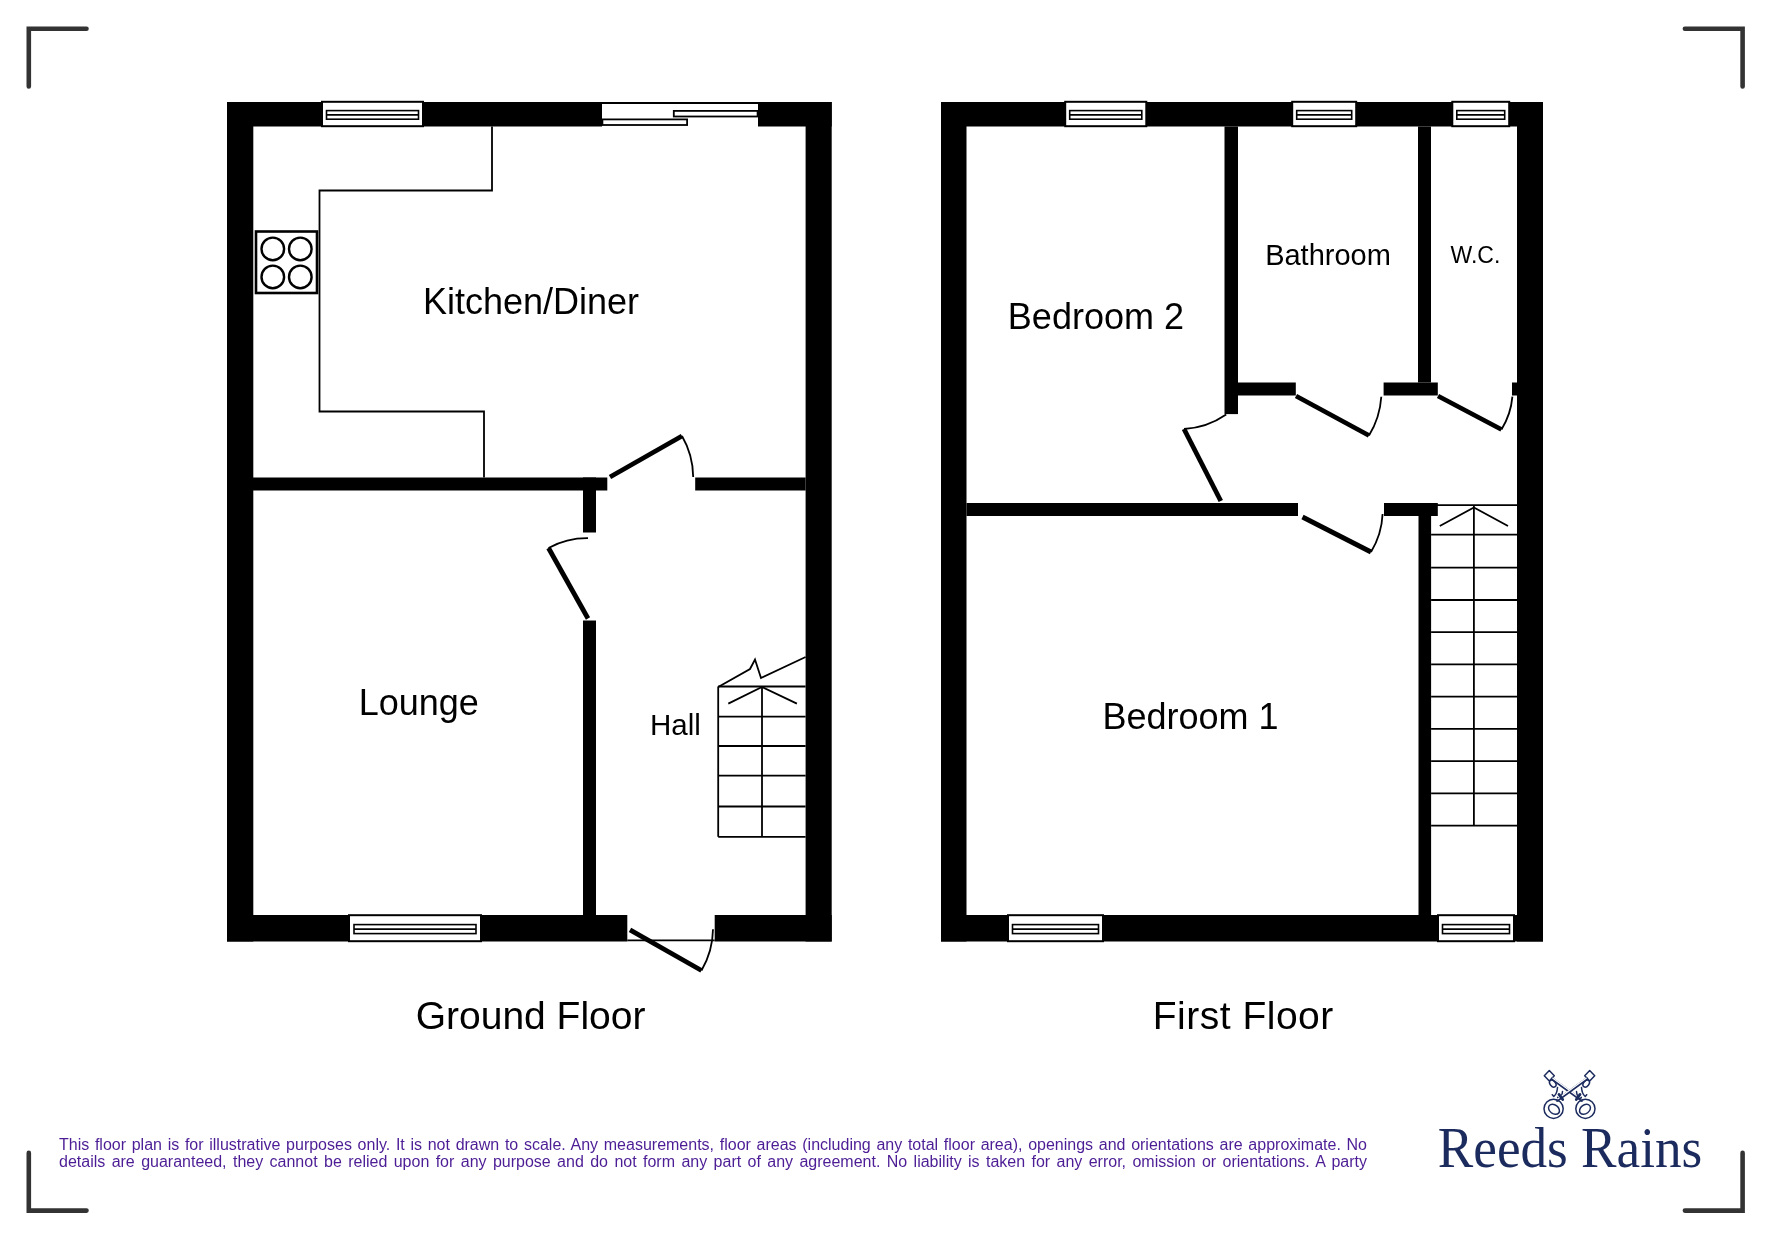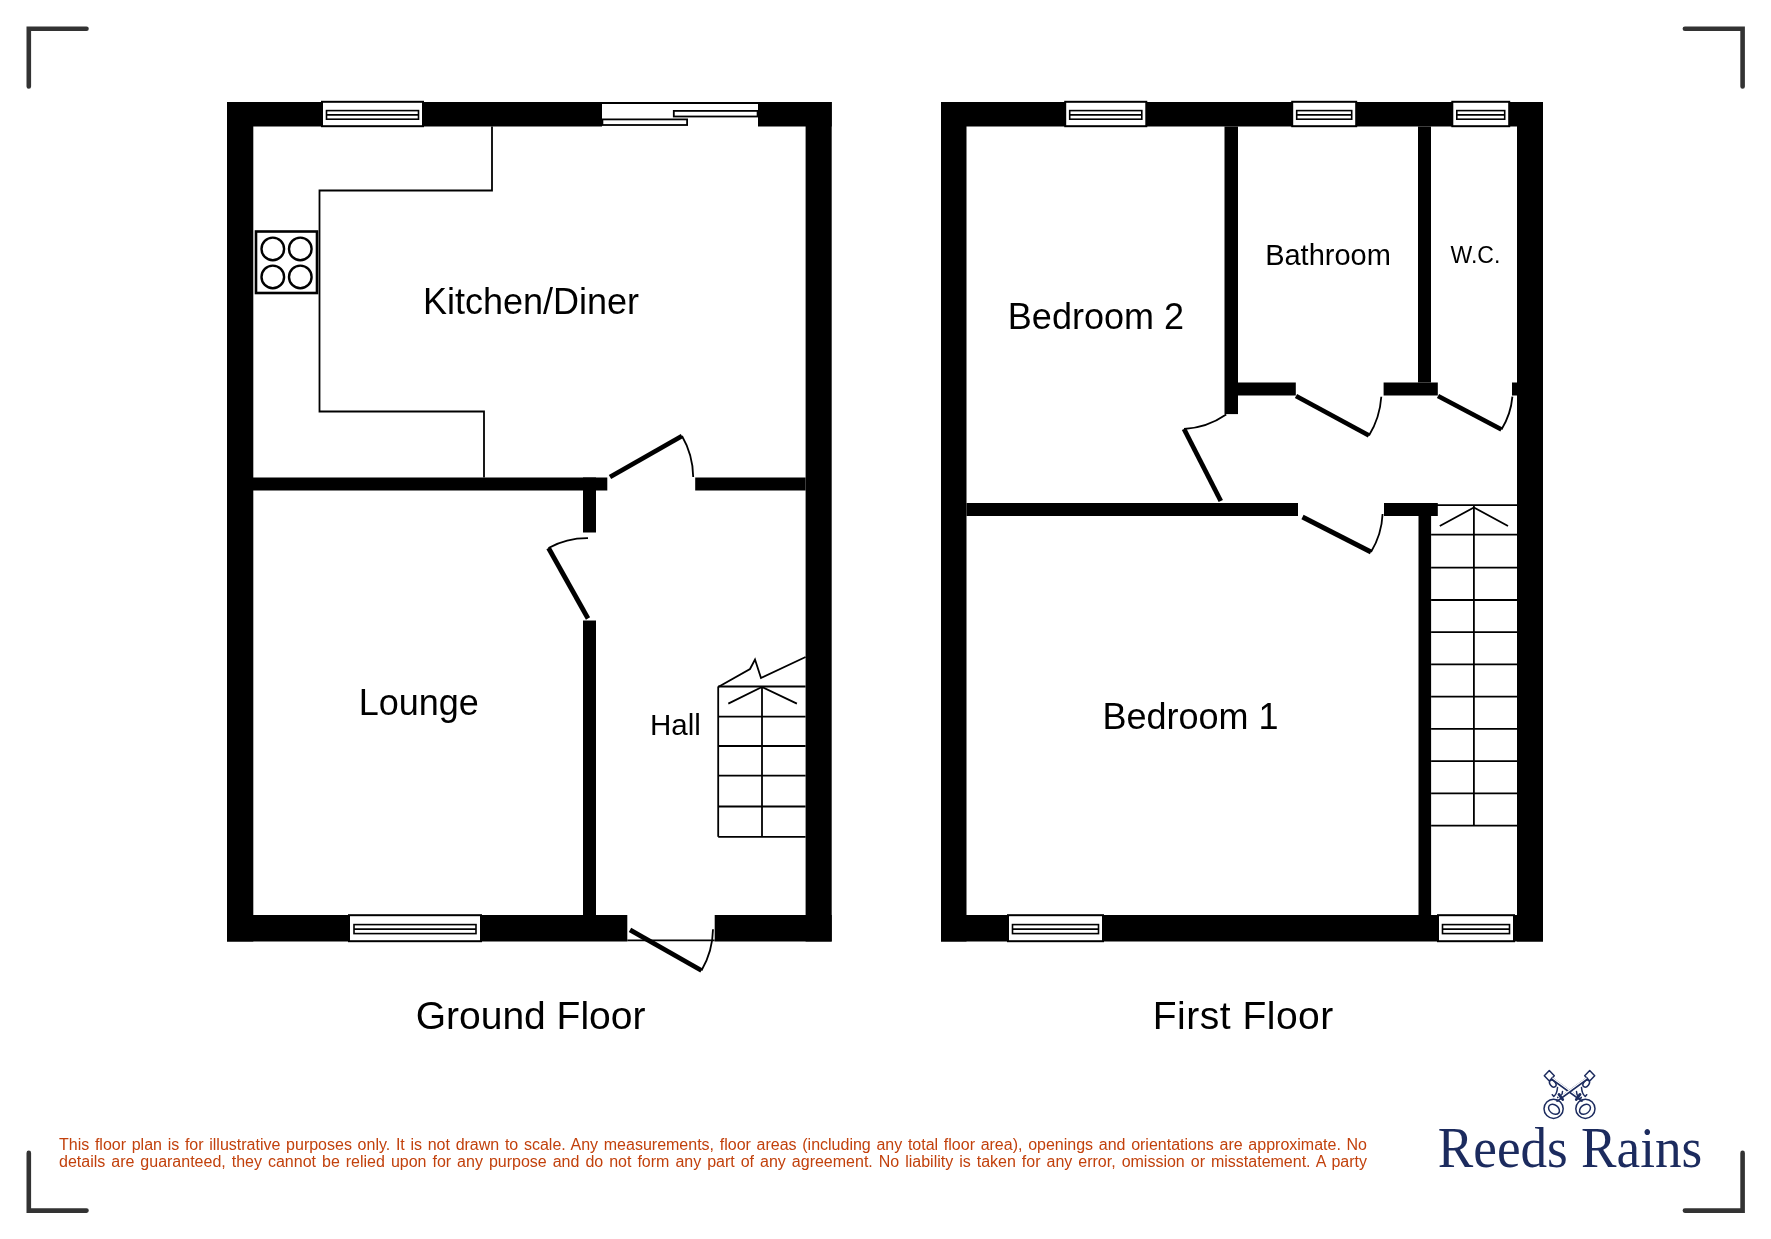--- a/index.html
+++ b/index.html
@@ -1,18 +1,18 @@
 <!DOCTYPE html>
 <html><head>
 <meta charset="utf-8">
 <style>
   html,body{margin:0;padding:0;background:#ffffff;width:1771px;height:1239px;overflow:hidden;}
   .canvas{position:relative;width:1771px;height:1239px;font-family:"Liberation Sans", sans-serif;}
   svg{position:absolute;left:0;top:0;}
-  .disc{position:absolute;left:59px;top:1135.8px;width:1308px;font-size:16px;line-height:17.6px;color:#c2410c;}
+  .disc{position:absolute;left:59px;top:1135.8px;width:1308px;font-size:16px;line-height:17.6px;color:#4c1d95;}
   .disc .j{text-align:justify;text-align-last:justify;white-space:nowrap;}
 </style>
 </head>
 <body>
 <div class="canvas">
 <svg width="1771" height="1239" viewBox="0 0 1771 1239">
 
 <rect x="0" y="0" width="1771" height="1239" fill="#ffffff"></rect>
 
 <path d="M28.8 86.5 V28.8 H86.5" fill="none" stroke="#333333" stroke-width="4.6" stroke-linecap="round"></path>
@@ -239,15 +239,15 @@
     <circle cx="1553.6" cy="1108.8" r="9.6"></circle>
     <ellipse cx="1554" cy="1109.3" rx="6" ry="4.4" transform="rotate(38 1554 1109.3)"></ellipse>
   </g>
 </g>
 
 <text x="1437.8" y="1166.6" font-size="56" textLength="264.5" lengthAdjust="spacingAndGlyphs" fill="#1c2b5e" font-family="Liberation Serif, serif">Reeds Rains</text>
 </svg>
 
 <div class="disc">
 <div class="j">This floor plan is for illustrative purposes only. It is not drawn to scale. Any measurements, floor areas (including any total floor area), openings and orientations are approximate. No</div>
-<div class="j">details are guaranteed, they cannot be relied upon for any purpose and do not form any part of any agreement. No liability is taken for any error, omission or misstatement. A party</div>
+<div class="j">details are guaranteed, they cannot be relied upon for any purpose and do not form any part of any agreement. No liability is taken for any error, omission or orientations. A party</div>
 </div>
 </div>
 
 </body></html>

